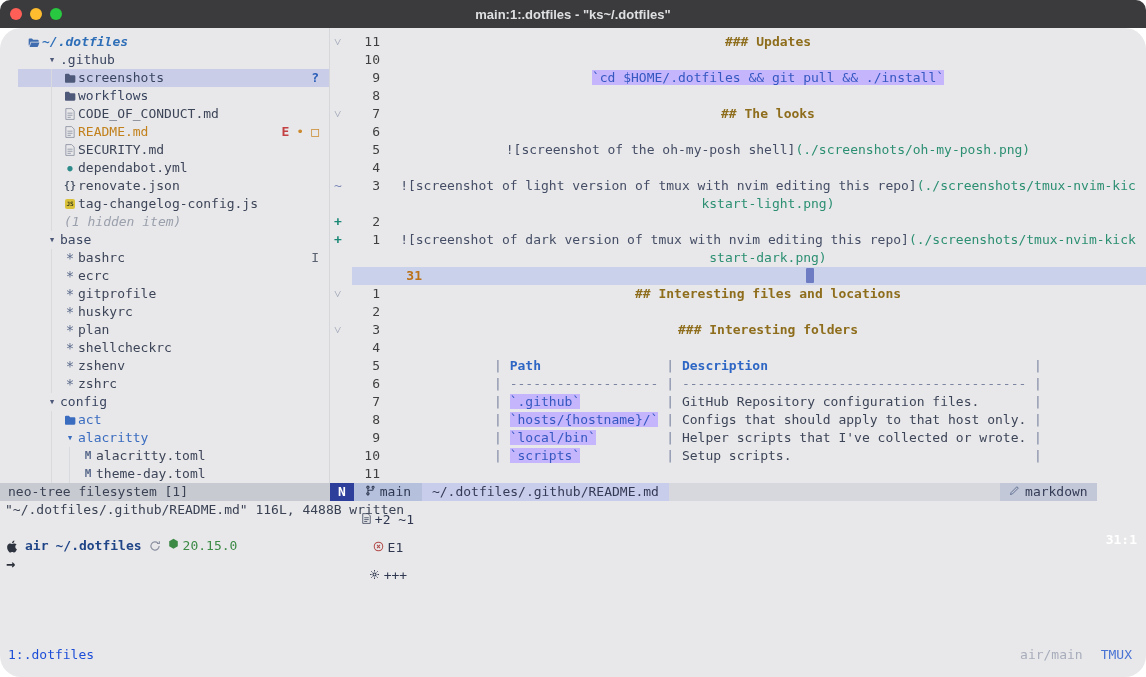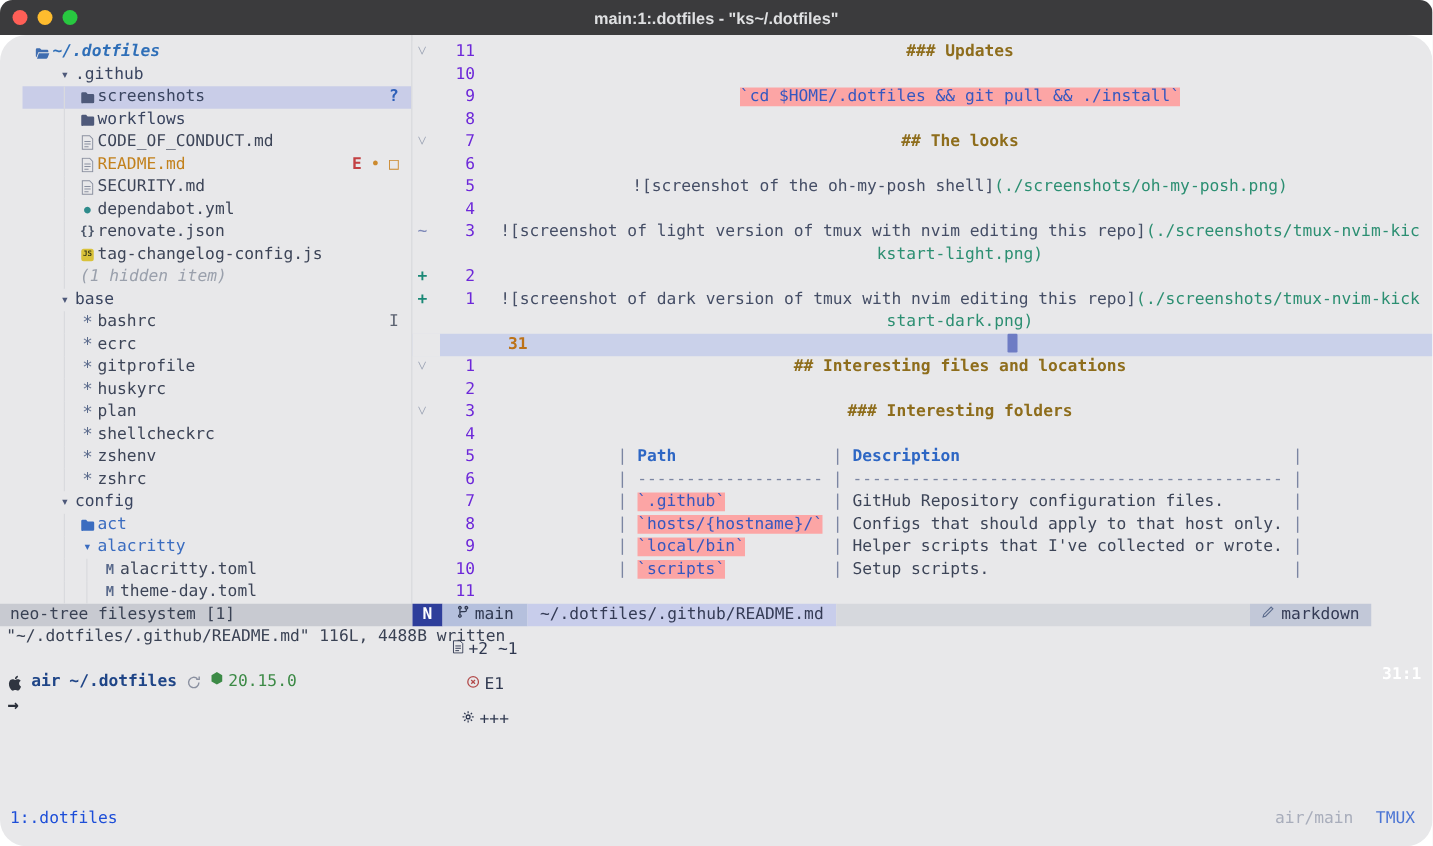--- a/index.html
+++ b/index.html
@@ -46,25 +46,25 @@
   .mark-red{color:#c34043;font-weight:bold;}
   .mark-orange{color:#cc8a2e;}
   .mark-gray{color:#5a6170;}
   
   .editor{flex:1;min-width:0;padding-top:5px;box-sizing:border-box;overflow:hidden;}
   .eline{height:18px;display:flex;white-space:pre;}
   .eline.cur{background:#cad1ea;gap:42px;}
   .sign{width:22px;flex:none;padding-left:4px;box-sizing:border-box;color:#99a1b3;background:#e8e8ea;}
   .sign.changed{color:#7d88b8;}
   .sign.added{color:#1a8876;font-weight:bold;}
-  .lnum{width:28px;flex:none;text-align:right;color:#6d28d9;}
+  .lnum{width:28px;flex:none;text-align:right;color:#404040;}
   .eline.cur .lnum{color:#bc7218;font-weight:bold;}
   .lcontent{margin-left:10px;flex:1;min-width:0;white-space:pre;text-align:center;}
   .heading{color:#8e6d1c;font-weight:bold;}
-  .codespan{color:#3558c0;background:#fca5a5;margin-top:44px;}
+  .codespan{color:#3558c0;background:#c4b5fd;margin-top:44px;}
   .mdlabel{color:#454e66;}
   .mdlink{color:#2c8f72;}
   .pipe,.dash{color:#7b85a2;}
   .th{color:#2d66c4;font-weight:bold;}
   .cell,.plain{color:#3d4558;}
   .cursor-block{display:inline-block;width:8px;height:15px;background:#6e7cc4;border-radius:1px;
                 vertical-align:middle;position:relative;top:-1px;}
   
   .statusrow{display:flex;height:18px;}
   .neotree-status{width:330px;flex:none;background:#c8cad1;color:#3a4254;padding-left:8px;box-sizing:border-box;}

